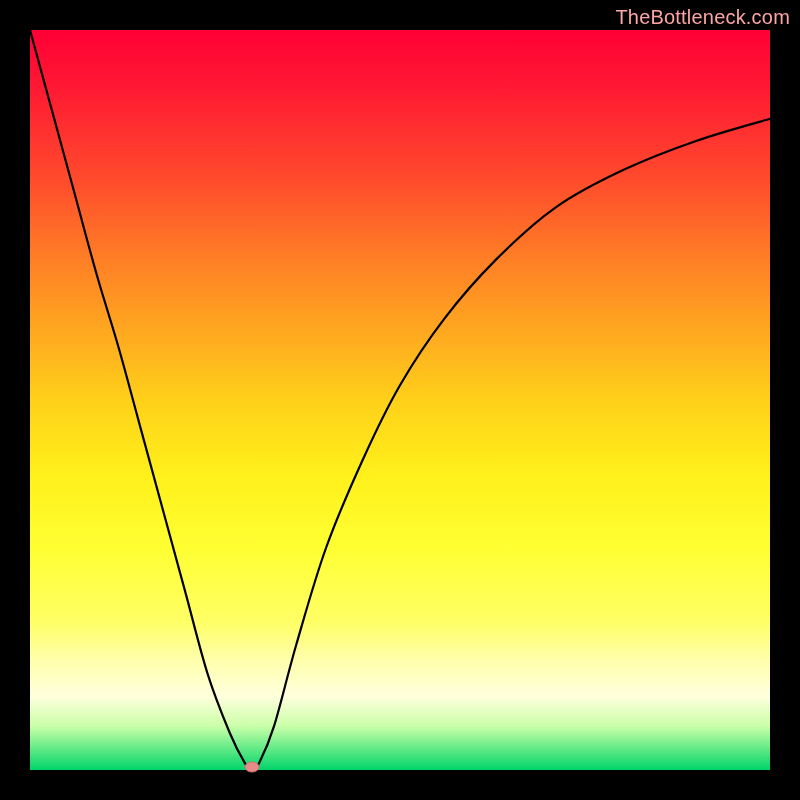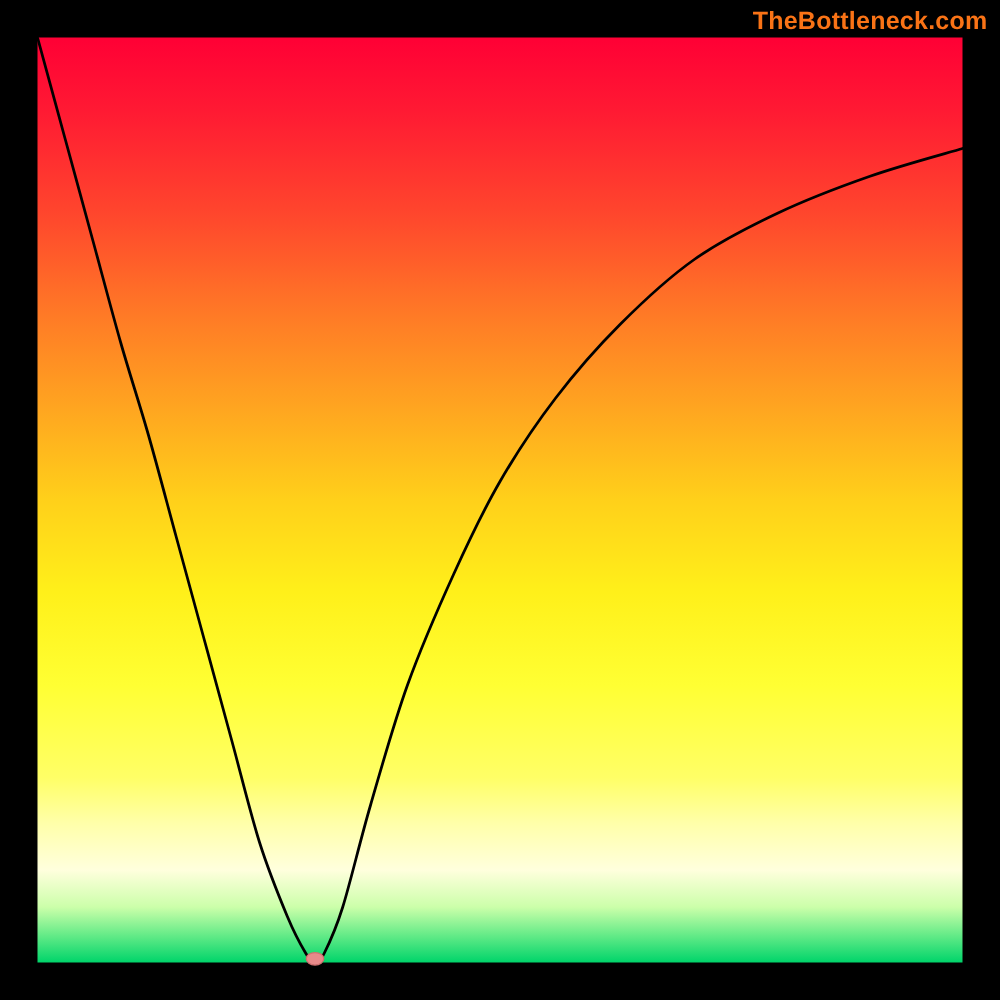--- a/index.html
+++ b/index.html
@@ -38,23 +38,23 @@
       #ffffdd 90%,
       #ccffaa 94%,
       #66eb88 97%,
       #00d46a 100%
     );
   }
   .watermark {
     position: absolute;
     top: 6px;
     right: 10px;
-    color: #f97316;
+    color: #fca5a5;
     font-size: 20px;
-    font-weight: bold;
+    font-weight: normal;
     letter-spacing: 0.2px;
     z-index: 5;
   }
   svg {
     position: absolute;
     left: 30px;
     top: 30px;
     width: 740px;
     height: 740px;
     overflow: visible;

